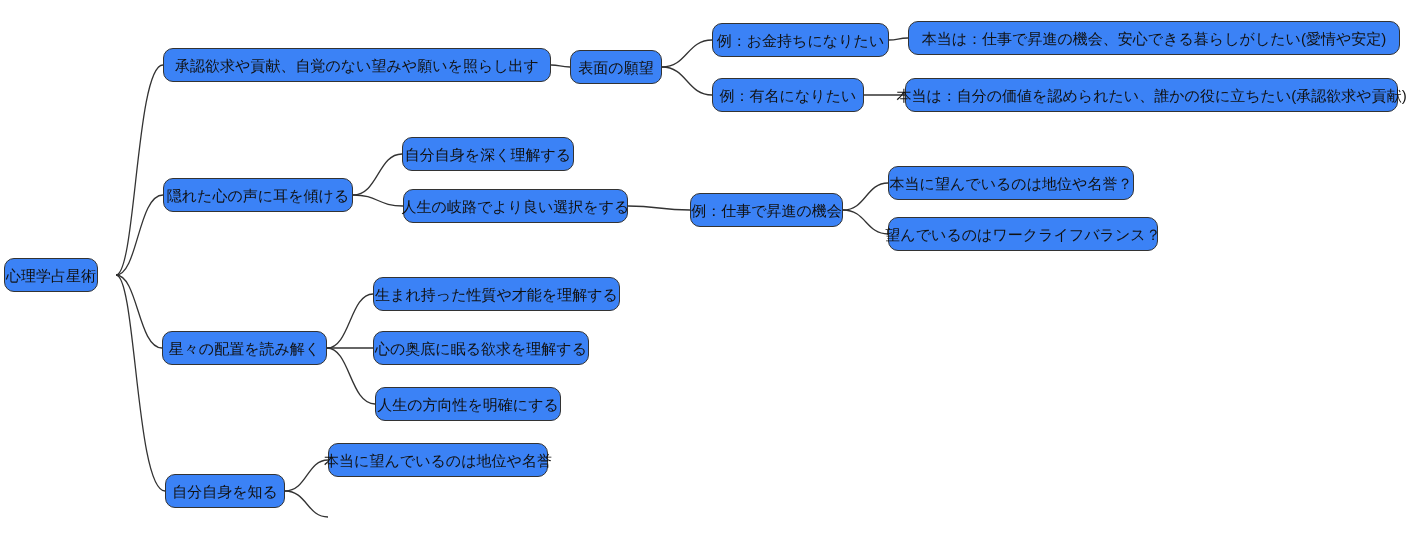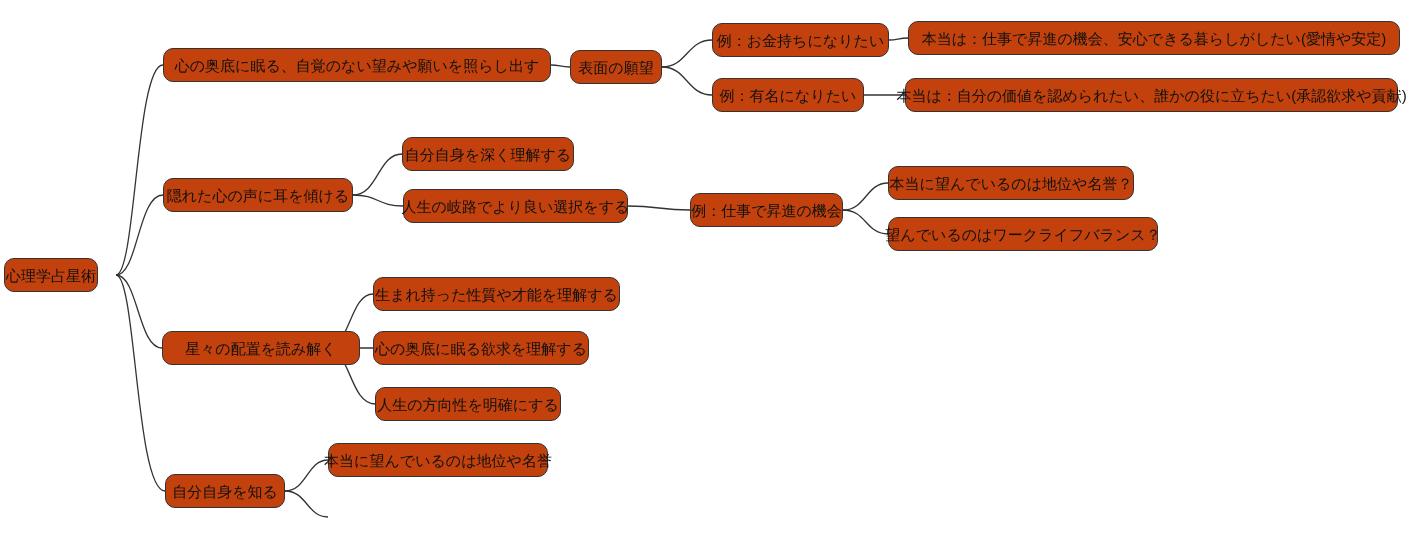--- a/index.html
+++ b/index.html
@@ -24,21 +24,21 @@
   }
   .edges path {
     fill: none;
     stroke: #333333;
     stroke-width: 1.3;
   }
   .node {
     position: absolute;
     box-sizing: border-box;
     height: 34px;
-    background: #c2410c;
+    background: #3b82f6;
     border: 1.4px solid #333333;
     border-radius: 10px;
     display: flex;
     align-items: center;
     justify-content: center;
     font-size: 15px;
     line-height: 1;
     color: #111111;
     white-space: nowrap;
     padding: 0 6px;
@@ -66,35 +66,35 @@
     <path d="M843,210 C866,210 866,234 888,234"></path>
     <path d="M327,348 C350,348 350,294 373,294"></path>
     <path d="M327,348 L373,348"></path>
     <path d="M327,348 C350,348 350,404 375,404"></path>
     <path d="M285,491 C307,491 307,460 328,460"></path>
     <path d="M285,491 C307,491 307,517 328,517"></path>
   </svg>
 
   <div class="node" style="left:4px;  top:258px; width:94px">心理学占星術</div>
 
-  <div class="node" style="left:163px; top:48px;  width:388px">心の奥底に眠る、自覚のない望みや願いを照らし出す</div>
+  <div class="node" style="left:163px; top:48px;  width:388px">承認欲求や貢献、自覚のない望みや願いを照らし出す</div>
   <div class="node" style="left:570px; top:50px;  width:92px">表面の願望</div>
   <div class="node" style="left:712px; top:23px;  width:177px">例：お金持ちになりたい</div>
   <div class="node" style="left:908px; top:21px;  width:492px">本当は：仕事で昇進の機会、安心できる暮らしがしたい(愛情や安定)</div>
   <div class="node" style="left:712px; top:78px;  width:152px">例：有名になりたい</div>
   <div class="node" style="left:905px; top:78px;  width:493px">本当は：自分の価値を認められたい、誰かの役に立ちたい(承認欲求や貢献)</div>
 
   <div class="node" style="left:402px; top:137px; width:172px">自分自身を深く理解する</div>
   <div class="node" style="left:163px; top:178px; width:190px">隠れた心の声に耳を傾ける</div>
   <div class="node" style="left:403px; top:189px; width:225px">人生の岐路でより良い選択をする</div>
   <div class="node" style="left:690px; top:193px; width:153px">例：仕事で昇進の機会</div>
   <div class="node" style="left:888px; top:166px; width:246px">本当に望んでいるのは地位や名誉？</div>
   <div class="node" style="left:888px; top:217px; width:270px">望んでいるのはワークライフバランス？</div>
 
-  <div class="node" style="left:162px; top:331px; width:198px">星々の配置を読み解く</div>
+  <div class="node" style="left:162px; top:331px; width:165px">星々の配置を読み解く</div>
   <div class="node" style="left:373px; top:277px; width:247px">生まれ持った性質や才能を理解する</div>
   <div class="node" style="left:373px; top:331px; width:216px">心の奥底に眠る欲求を理解する</div>
   <div class="node" style="left:375px; top:387px; width:186px">人生の方向性を明確にする</div>
 
   <div class="node" style="left:165px; top:474px; width:120px">自分自身を知る</div>
   <div class="node" style="left:328px; top:443px; width:220px">本当に望んでいるのは地位や名誉</div>
 
 </div>
 
 </body></html>

